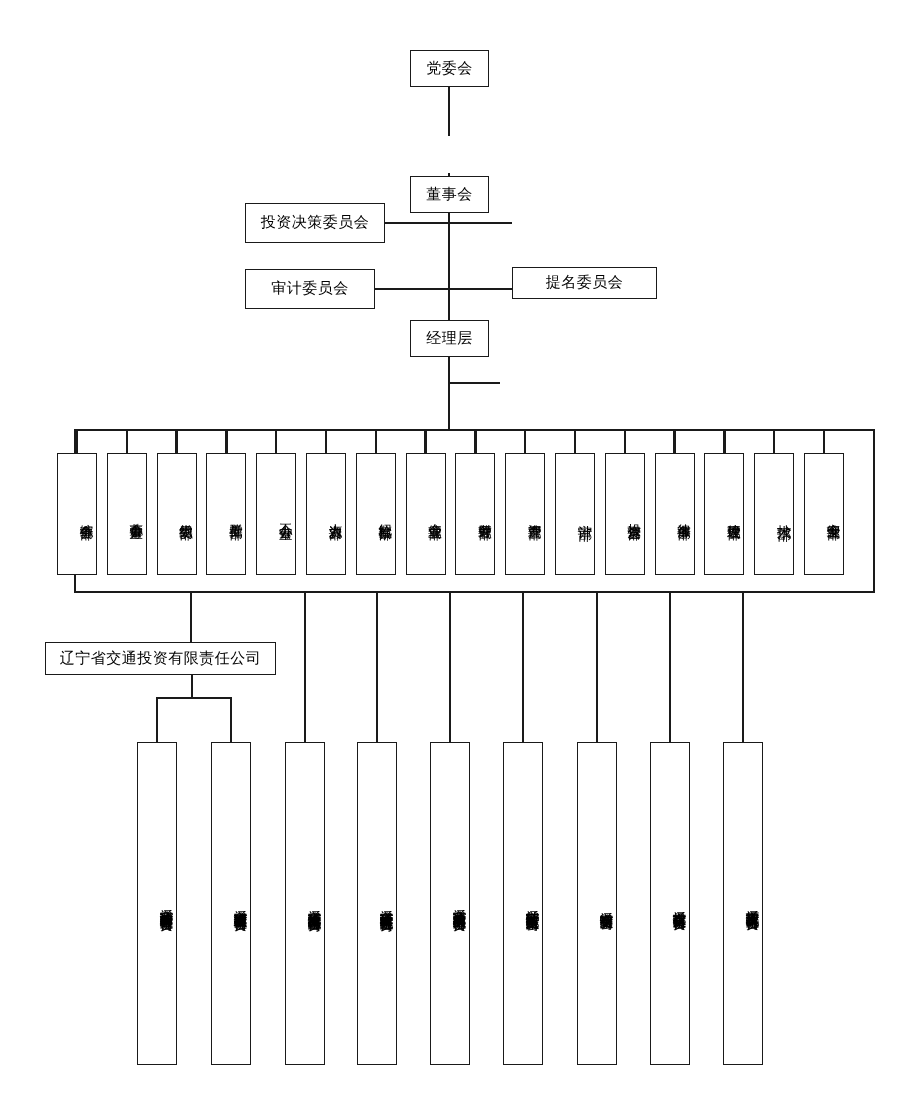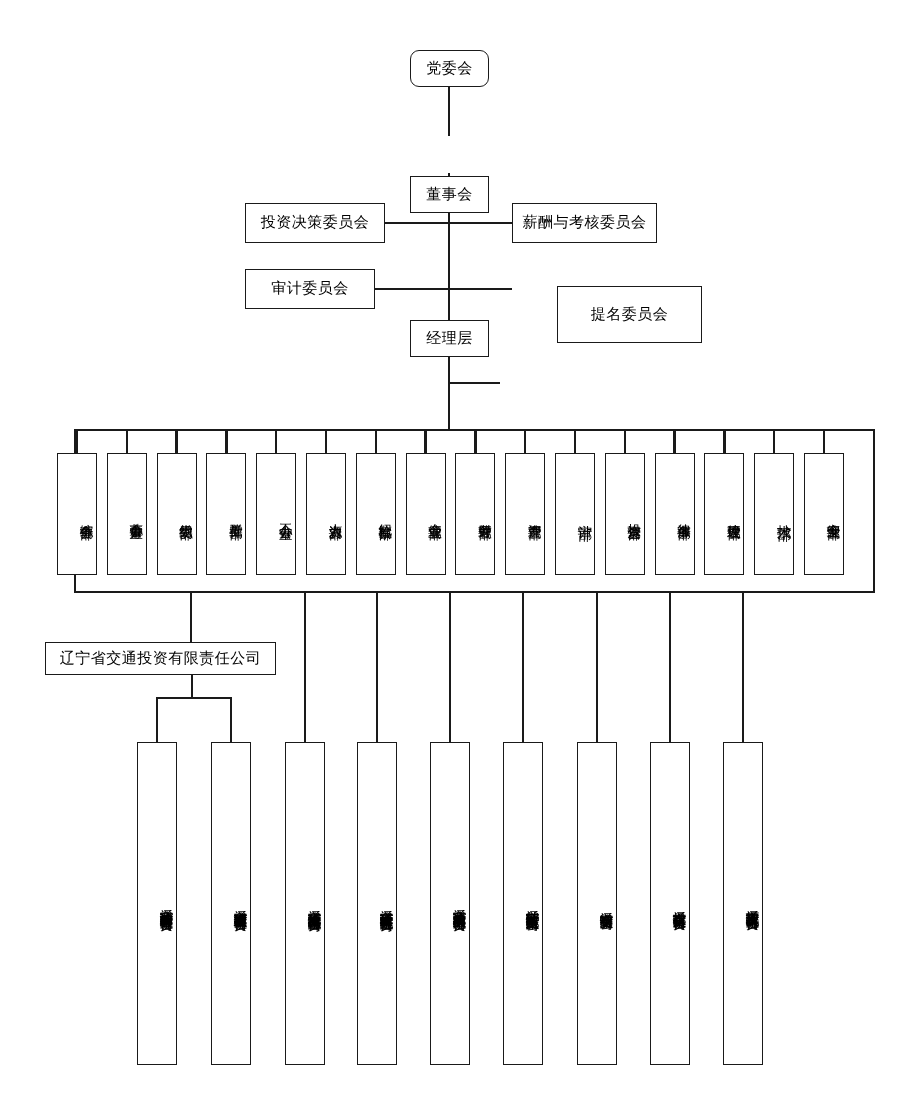--- a/index.html
+++ b/index.html
@@ -71,38 +71,37 @@
     box-sizing: border-box;
     z-index: 1;
     background: transparent;
   }
 </style>
 </head>
 <body>
 
 <div id="chart-root">
 
-  <div class="node h" style="left:410px; top:50px; width:79px; height:37px;border-radius:9px;">党委会</div>
+  <div class="node h" style="left:410px; top:50px; width:79px; height:37px;">党委会</div>
 
   <div class="ln v" style="left:448px; top:87px; height:49px;"></div>
 
   <div class="node h" style="left:410px; top:136px; width:79px; height:37px;margin-top:40px;">董事会</div>
 
   <div class="ln v" style="left:448px; top:173px; height:147px;"></div>
 
   <div class="node h" style="left:245px; top:203px; width:140px; height:40px;">投资决策委员会</div>
   <div class="ln h" style="left:385px; top:222px; width:64px;"></div>
 
-  <div class="node h" style="left:512px; top:203px; width:145px; height:40px;">薪酬与考核委员会</div>
   <div class="ln h" style="left:448px; top:222px; width:64px;"></div>
 
   <div class="node h" style="left:245px; top:269px; width:130px; height:40px;">审计委员会</div>
   <div class="ln h" style="left:375px; top:288px; width:74px;"></div>
 
-  <div class="node h" style="left:512px; top:286px; width:145px; height:57px;margin-left:45px;">提名委员会</div>
+  <div class="node h" style="left:512px; top:267px; width:145px; height:32px;">提名委员会</div>
   <div class="ln h" style="left:448px; top:288px; width:64px;"></div>
 
   <div class="node h" style="left:410px; top:320px; width:79px; height:37px;">经理层</div>
 
   <div class="ln v" style="left:448px; top:357px; height:74px;"></div>
 
   <div class="ln h" style="left:448px; top:382px; width:52px;"></div>
 
   <div class="ln h" style="left:74px; top:429px; width:801px;"></div>
 

